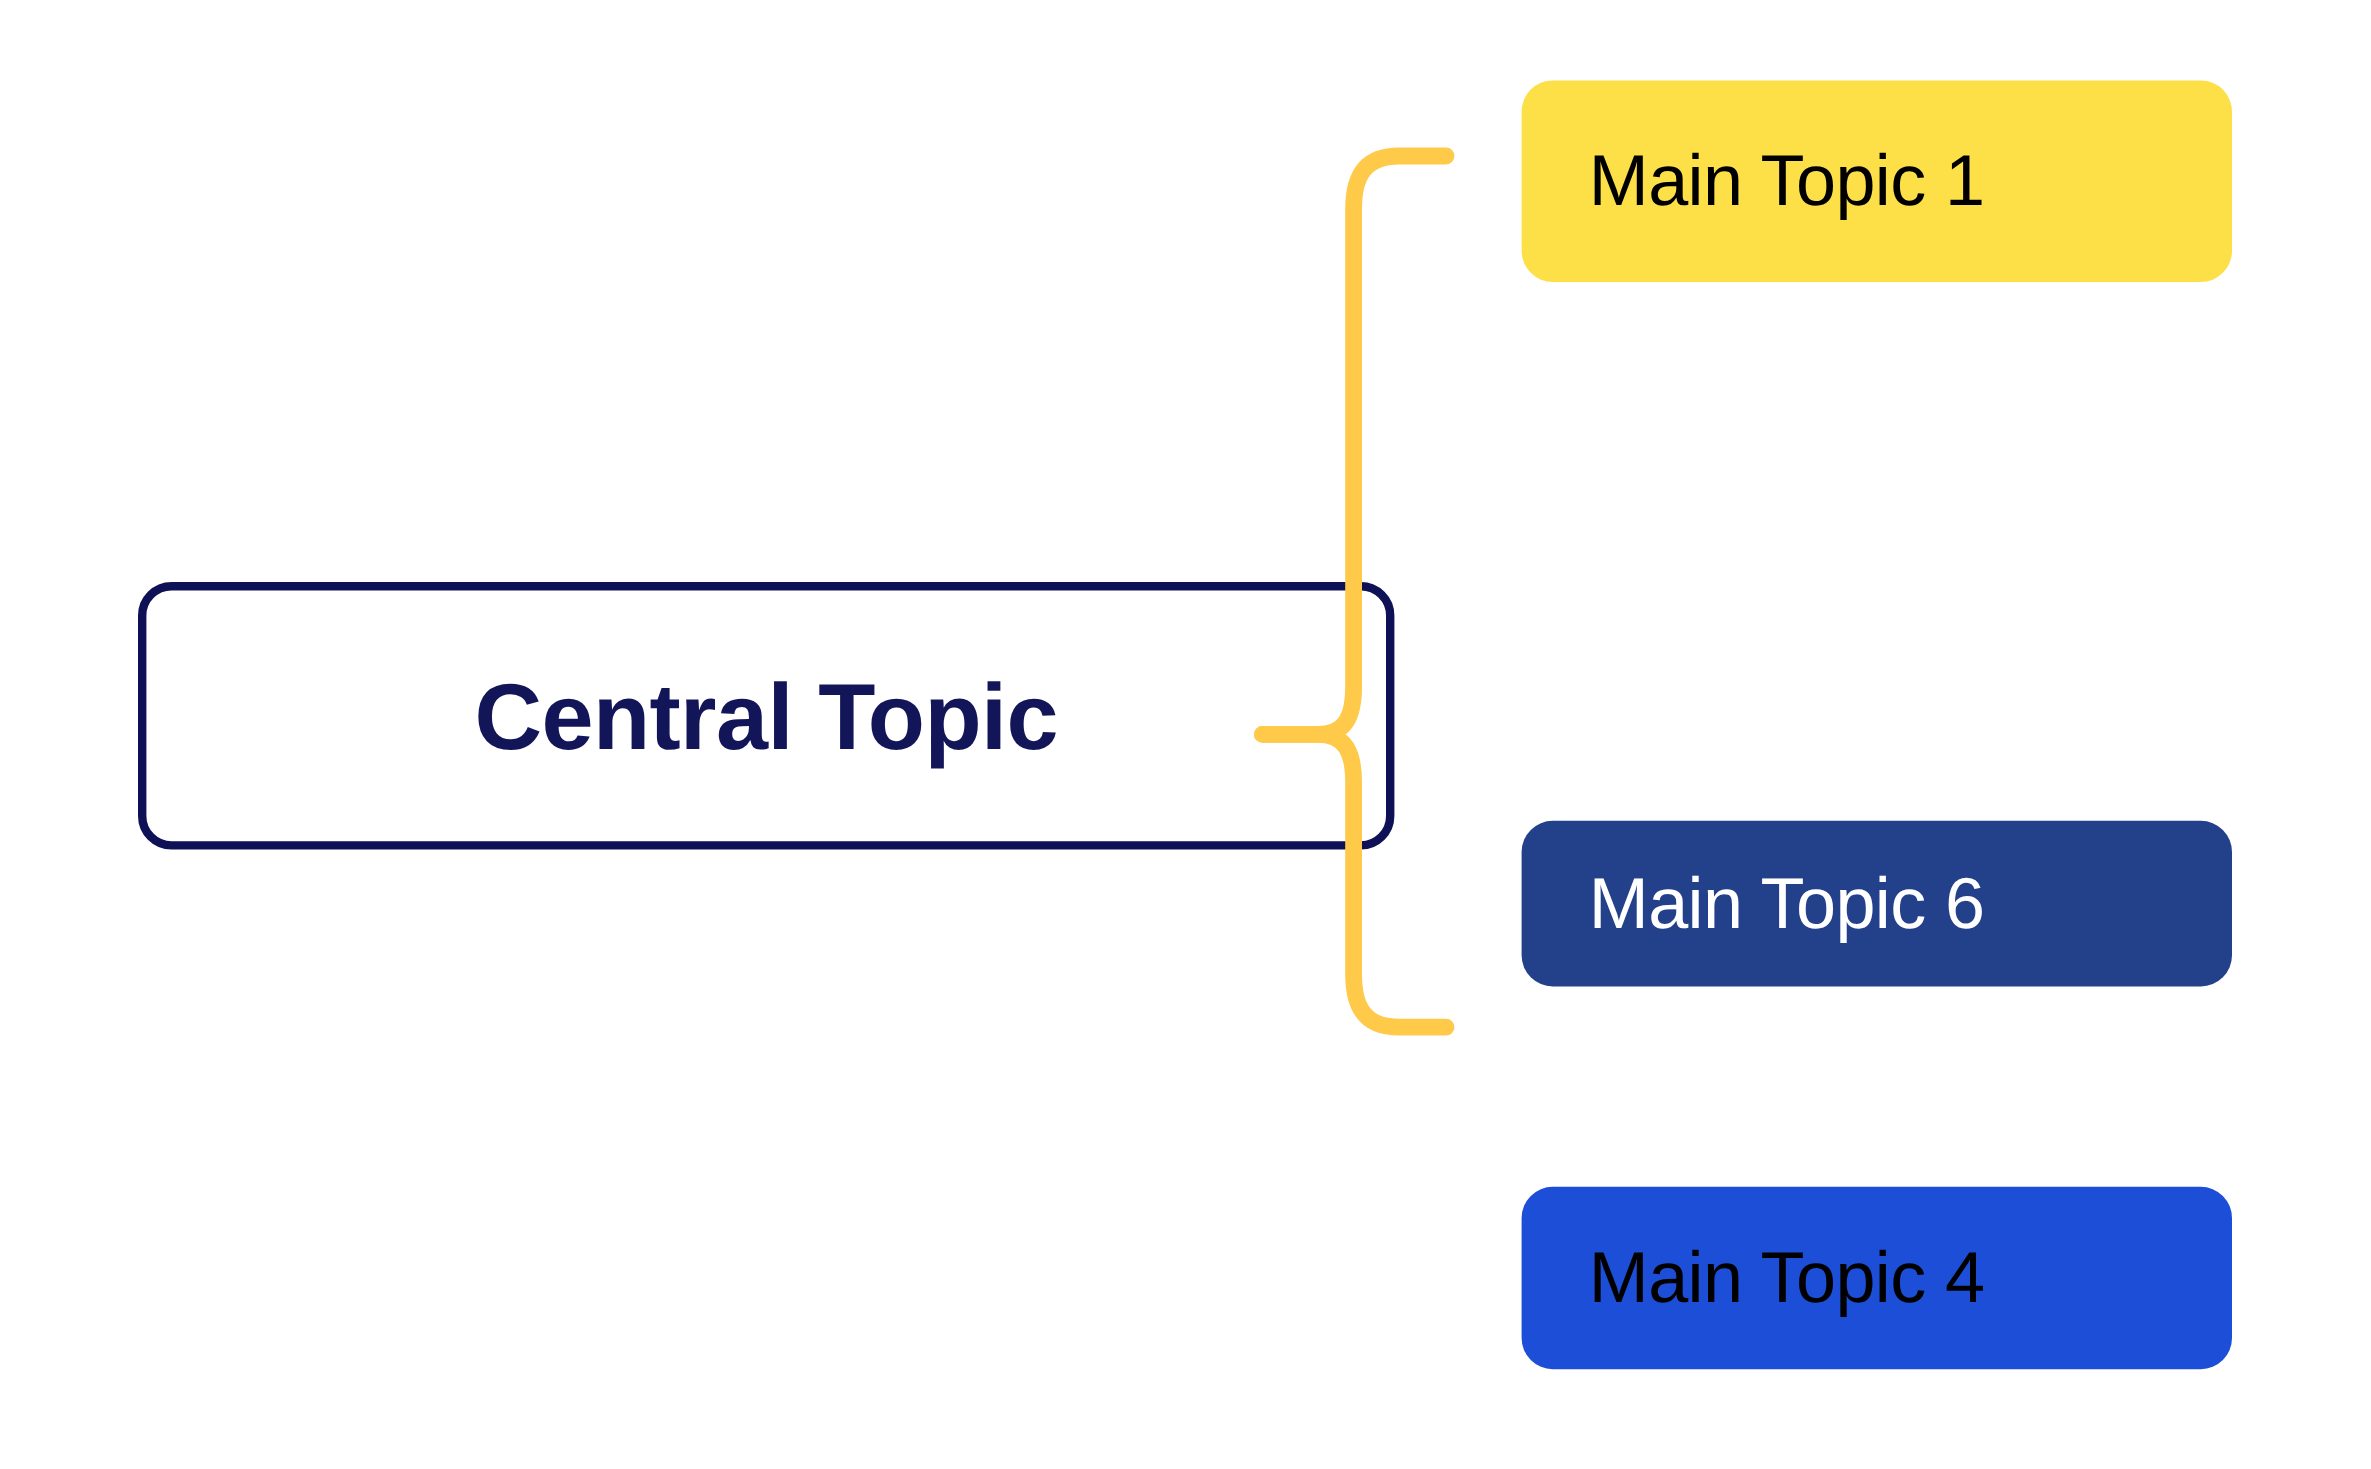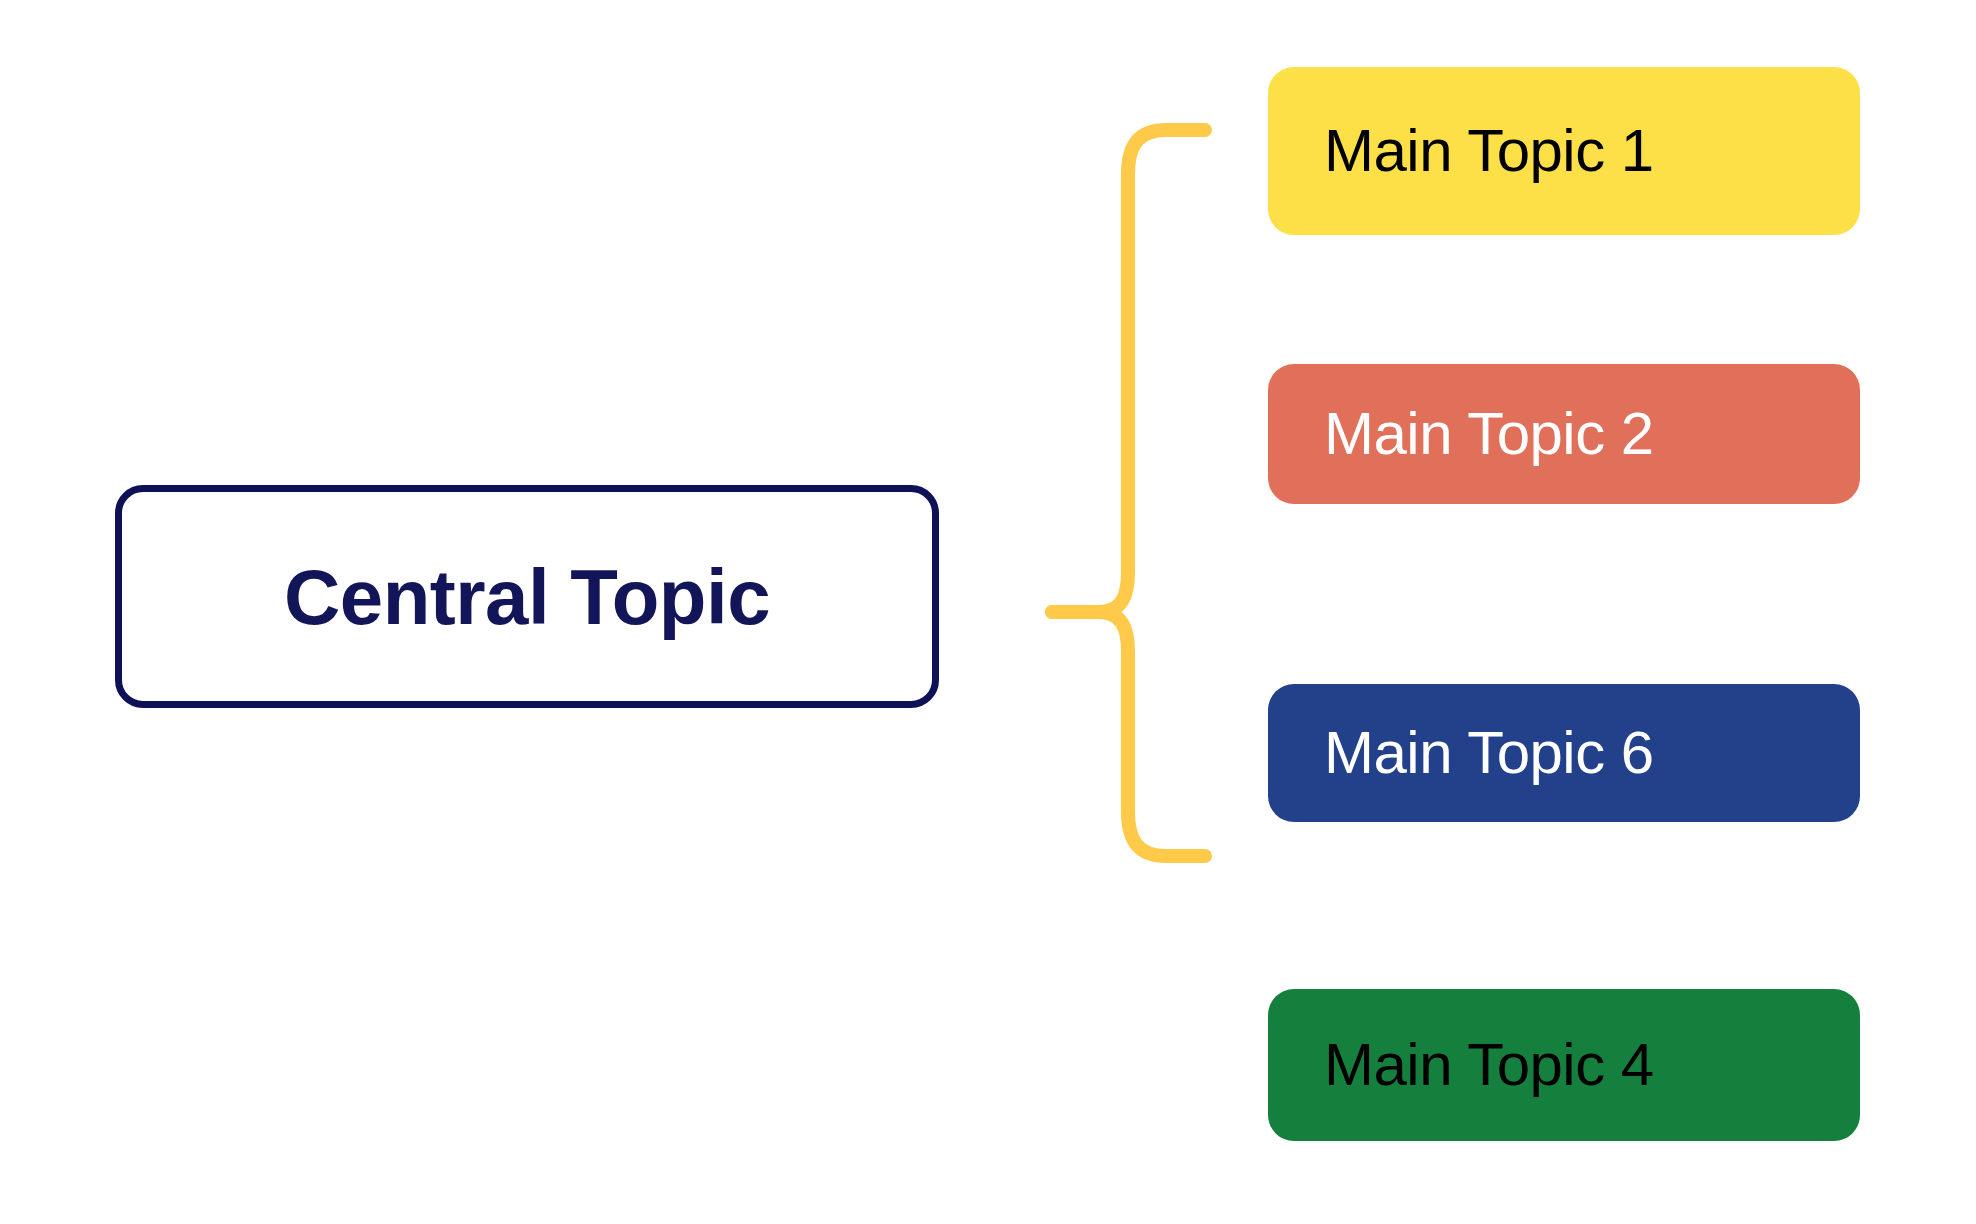--- a/index.html
+++ b/index.html
@@ -16,21 +16,21 @@
     height: 1224px;
     background: #ffffff;
     overflow: hidden;
   }
 
   
   #central-node {
     position: absolute;
     left: 115px;
     top: 485px;
-    width: 824px;
+    width: 1047px;
     height: 223px;
     box-sizing: border-box;
     background: #ffffff;
     border: 7px solid #0E1155;
     border-radius: 28px;
     display: flex;
     align-items: center;
     justify-content: center;
   }
   #central-node .node-label {
@@ -89,25 +89,22 @@
 
     <path d="M 32 552 L 78 552 C 102 552 108 536 108 512 L 108 114 C 108 86 118 70 146 70 L 185 70" fill="none" stroke="#FFC94A" stroke-width="14" stroke-linecap="round" stroke-linejoin="round"></path>
 
     <path d="M 32 552 L 78 552 C 102 552 108 568 108 592 L 108 752 C 108 780 118 796 146 796 L 185 796" fill="none" stroke="#FFC94A" stroke-width="14" stroke-linecap="round" stroke-linejoin="round"></path>
   </svg>
 
   <div class="branch-node" id="branch-node-1" style="background: #fde047;">
     <span class="node-label" style="color: rgb(0, 0, 0);">Main Topic 1</span>
   </div>
 
-  <div class="branch-node" id="branch-node-2" style="background: rgb(224, 112, 90);">
-    <span class="node-label" style="color: rgb(255, 255, 255);">Main Topic 2</span>
-  </div>
 
   <div class="branch-node" id="branch-node-3" style="background: rgb(35, 64, 138);">
     <span class="node-label" style="color: rgb(255, 255, 255);">Main Topic 6</span>
   </div>
 
-  <div class="branch-node" id="branch-node-4" style="background: #15803d;">
+  <div class="branch-node" id="branch-node-4" style="background: #1d4ed8;">
     <span class="node-label" style="color: rgb(0, 0, 0);">Main Topic 4</span>
   </div>
 
 </div>
 
 </body></html>

